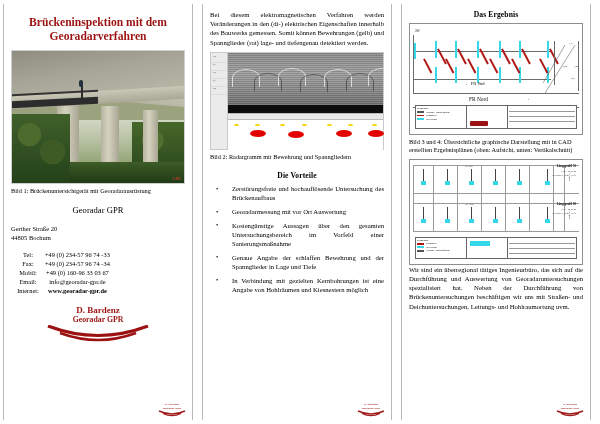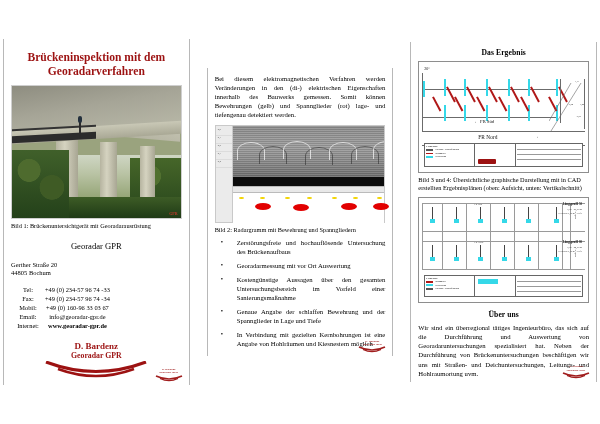--- a/index.html
+++ b/index.html
@@ -9,22 +9,21 @@
     font-family:"Liberation Serif","DejaVu Serif",serif;
     color:#000;
     overflow:hidden;
     position:relative;
   }
   .brochure{
     position:absolute;inset:0;
     display:flex;
     padding:4px 3px;
     box-sizing:border-box;
-    gap:17px;
-    align-items:center;
+    gap:9px;
   }
   .panel{
     position:relative;
     width:190px;
     box-sizing:border-box;
     border-left:1px solid #b8b8b8;
     border-right:1px solid #b8b8b8;
     padding:6px 7px 4px 7px;
     background:#fff;
     overflow:hidden;
@@ -294,20 +293,21 @@
           <div class="tend" style="left:22px;top:10px;"></div>
           <div class="tend" style="left:60px;top:11px;"></div>
           <div class="tend" style="left:108px;top:10px;"></div>
           <div class="tend" style="left:140px;top:10px;"></div>
         </div>
       </div>
     </div>
 
     <p class="caption">Bild 2: Radargramm mit Bewehrung und Spanngliedern</p>
 
+    <h2 class="sec-head" style="margin-top:10px;">Die Vorteile</h2>
     <ul class="vorteile">
       <li>Zerstörungsfreie und hochauflösende Untersuchung des Brückenaufbaus</li>
       <li>Georadarmessung mit vor Ort Auswertung</li>
       <li>Kostengünstige Aussagen über den gesamten Untersuchungsbereich im Vorfeld einer Sanierungsmaßnahme</li>
       <li>Genaue Angabe der schlaffen Bewehrung und der Spannglieder in Lage und Tiefe</li>
       <li>In Verbindung mit gezielten Kernbohrungen ist eine Angabe von Hohlräumen und Kiesnestern möglich</li>
     </ul>
 
     <div class="wm">
       <div class="w1">D. Bardenz</div>
@@ -482,21 +482,20 @@
           <div class="tb-c">
             <div style="border-bottom:1px solid #999;height:4px;"></div>
             <div style="border-bottom:1px solid #999;height:4px;"></div>
             <div style="border-bottom:1px solid #999;height:4px;"></div>
             <div style="height:4px;"></div>
           </div>
         </div>
       </div>
     </div>
 
-    <h2 class="sec-head" style="margin-top:7px;">Über uns</h2>
     <p class="body-text">Wir sind ein überregional tätiges Ingenieurbüro, das sich auf die Durchführung und Auswertung von Georadaruntersuchungen spezialisiert hat. Neben der Durchführung von Brückenuntersuchungen beschäftigen wir uns mit Straßen- und Deichuntersuchungen, Leitungs- und Hohlraumortung uvm.</p>
 
     <div class="wm">
       <div class="w1">D. Bardenz</div>
       <div class="w2">Georadar GPR</div>
       <svg width="28" height="7" viewBox="0 0 28 7">
         <path d="M1 1 Q14 7 27 1" stroke="#9c1212" stroke-width="1.6" fill="none"></path>
         <path d="M5 3.4 Q14 8 23 3.4" stroke="#9c1212" stroke-width="1.3" fill="none"></path>
       </svg>
     </div>

